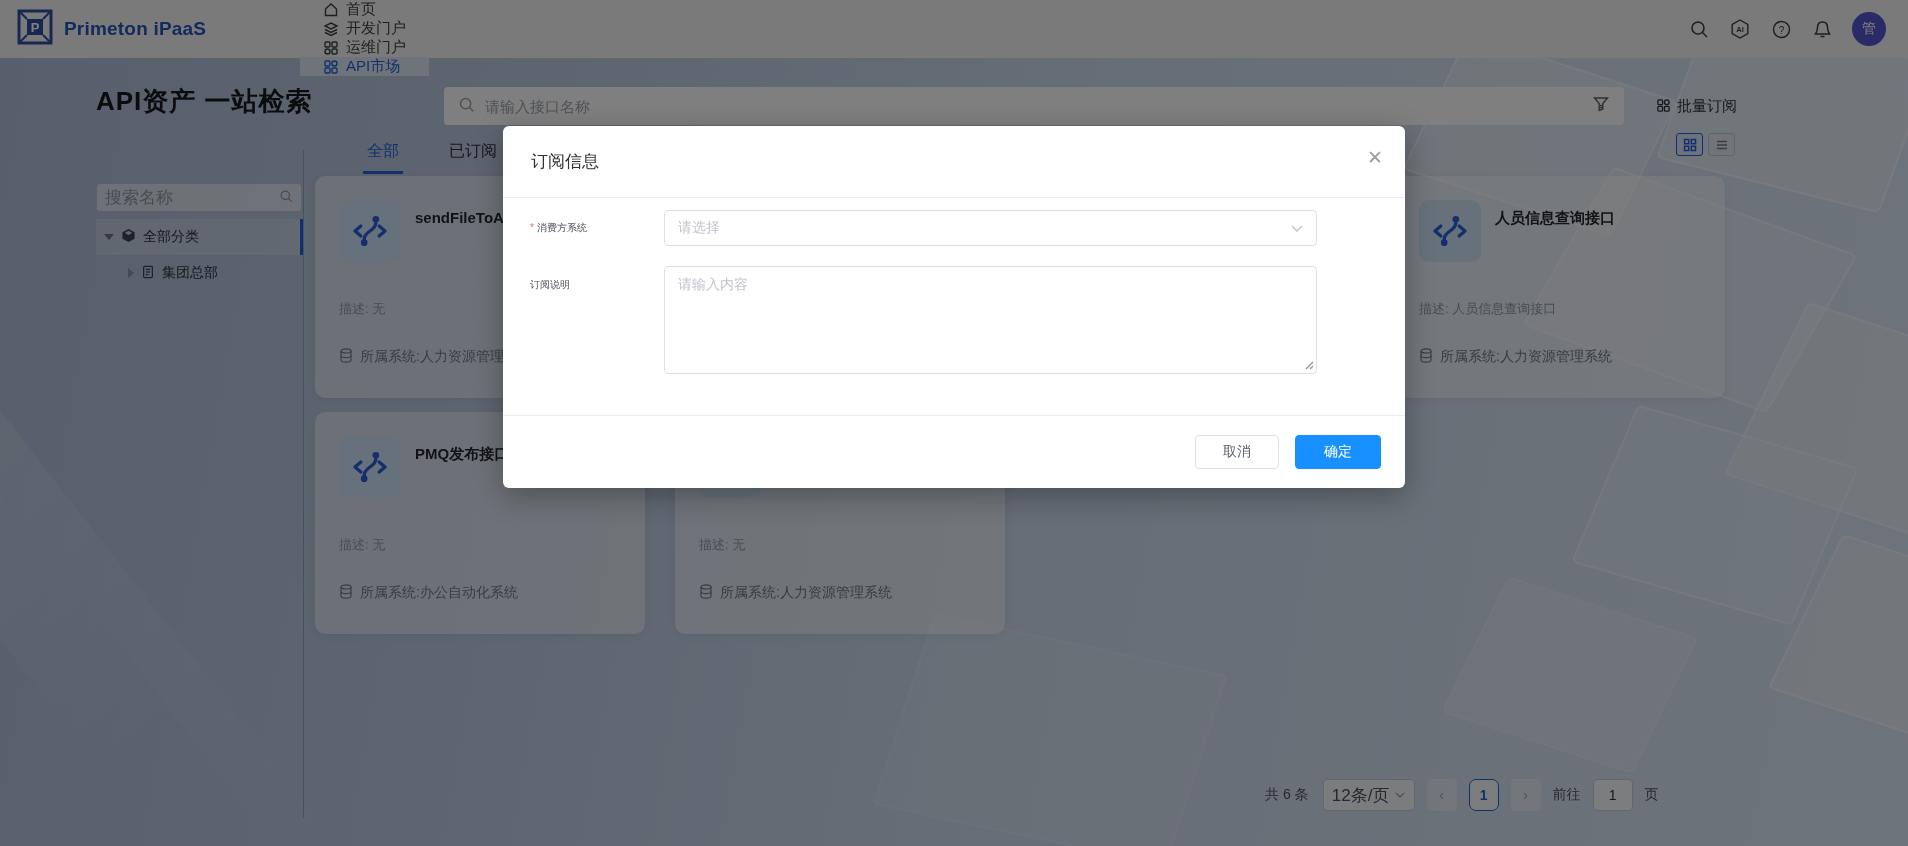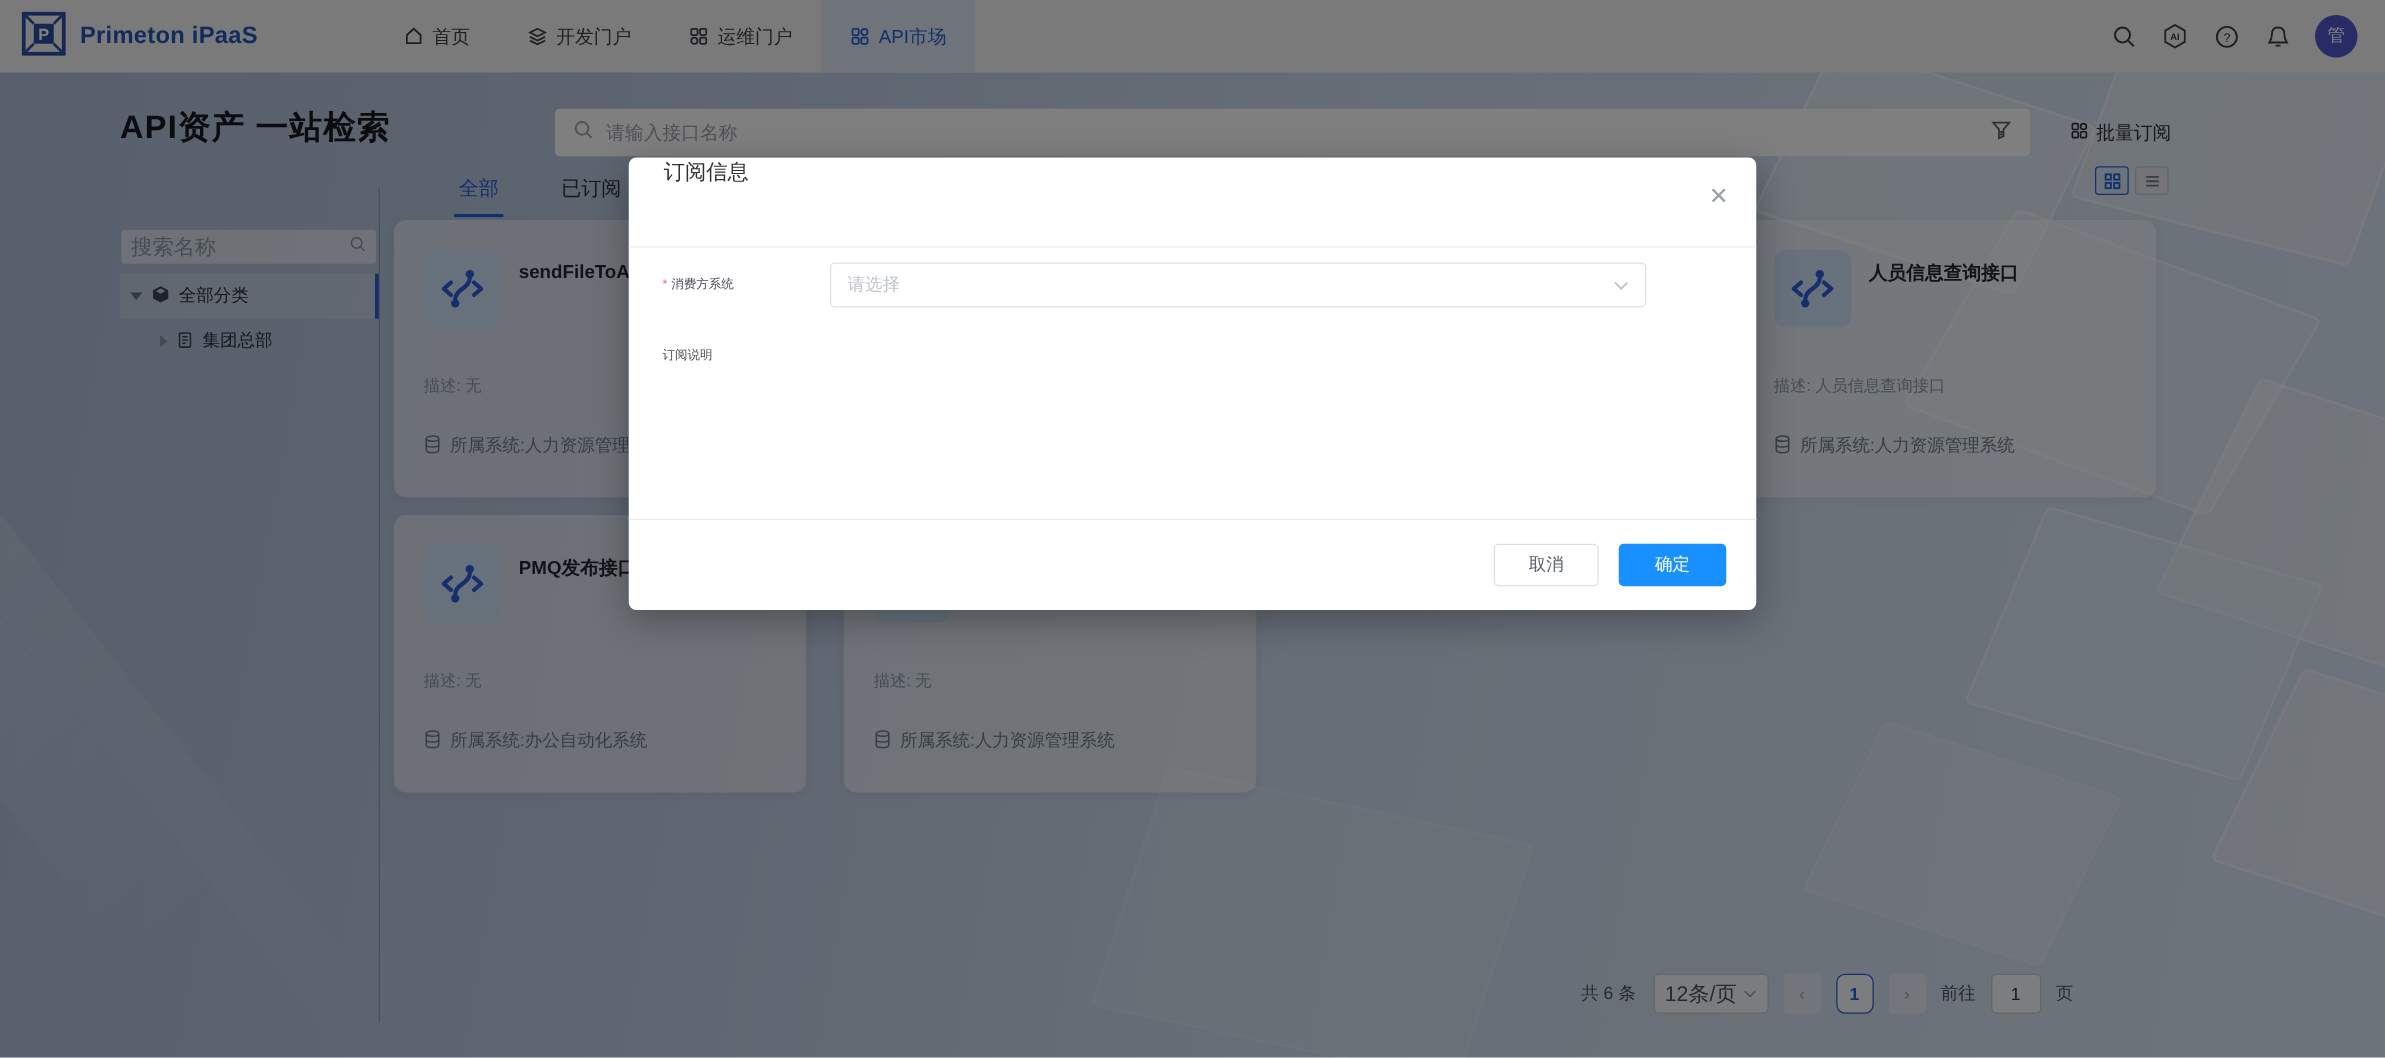--- a/index.html
+++ b/index.html
@@ -22,21 +22,21 @@
   .c5 { left:1600px; top:430px; width:230px; height:170px; transform:rotate(16deg) skewX(-7deg); background:rgba(230,240,252,.35);}
   .c6 { left:1800px; top:560px; width:220px; height:170px; }
   .c7 { left:1470px; top:600px; width:200px; height:150px; opacity:.5; }
   .c8 { left:900px;  top:640px; width:300px; height:200px; transform:rotate(12deg) skewX(-6deg); opacity:.35; }
 
   
   .nav { position:absolute; left:0; top:0; width:1908px; height:58px; background:#f4f5f6;
     display:flex; align-items:center; z-index:5; }
   .brand { display:flex; align-items:center; gap:10px; padding-left:16px; width:300px; }
   .brand-name { font-size:19px; font-weight:bold; color:#2457b8; letter-spacing:.2px; }
-  .menu { display:flex; height:100%; }
+  .menu { display:flex; height:100%;flex-direction:column; }
   .menu-item { display:flex; align-items:center; gap:7px; padding:0 23px; font-size:15px; color:#3a3f45; cursor:pointer; }
   .menu-item svg { display:block; }
   .menu-item.active { background:#dfe8f4; color:#2563d9; }
   .nav-right { margin-left:auto; display:flex; align-items:center; gap:19px; padding-right:22px; }
   .nav-ic { width:22px; height:22px; display:flex; align-items:center; justify-content:center; color:#3a3f45; cursor:pointer; }
   .avatar { width:34px; height:34px; border-radius:50%; background:#5156cc; color:#fff; font-size:14px;
     display:flex; align-items:center; justify-content:center; cursor:pointer; }
 
   
   .page-title { position:absolute; left:96px; top:84px; font-size:26px; font-weight:800; color:#15181d; letter-spacing:1px; z-index:4;}
@@ -92,21 +92,21 @@
     align-items:center; justify-content:center; color:#9aa2ad; font-size:14px; cursor:pointer; }
   .pg-cur { width:30px; height:32px; background:rgba(255,255,255,.85); border:1px solid #2563d9; border-radius:7px;
     display:flex; align-items:center; justify-content:center; color:#2563d9; font-weight:bold; cursor:pointer; }
   .pg-goto-input { width:40px; height:32px; background:rgba(255,255,255,.85); border:1px solid #c6ccd4; border-radius:4px;
     text-align:center; font-size:14px; color:#2b2f36; outline:none; }
 
   
   .overlay { position:absolute; inset:0; background:rgba(0,0,0,.5); z-index:50; }
   .modal { position:absolute; left:503px; top:126px; width:902px; height:362px; background:#fff; border-radius:6px;
     box-shadow:0 8px 30px rgba(0,0,0,.3); z-index:60; }
-  .modal-header { position:relative; height:72px; border-bottom:1px solid #e9ecef; display:flex; padding:0 28px; }
+  .modal-header { position:relative; height:72px; border-bottom:1px solid #e9ecef; display:flex; align-items:center; padding:0 28px; }
   .modal-title { font-size:17px; color:#303133; }
   .modal-close { position:absolute; right:22px; top:22px; font-size:19px; color:#9aa0a8; cursor:pointer; line-height:1; }
   .form-row { display:flex; margin-top:12px; padding-left:27px; }
   .form-row.second { margin-top:20px; }
   .form-label { width:103px; text-align:left; font-size:10px; color:#4a4f57; line-height:36px; }
   .form-label .req { color:#f56c6c; margin-right:3px; }
   .form-row.second .form-label { line-height:20px; padding-top:9px; }
   .form-field { margin-left:31px; width:653px; position:relative; }
   .sel { height:36px; border:1px solid #dcdfe6; border-radius:4px; display:flex; align-items:center;
     padding:0 13px; font-size:14px; color:#c0c4cc; cursor:pointer; background:#fff; }
@@ -476,20 +476,29 @@
                 <path d="M1 1 L6 6 L11 1"></path>
               </svg>
           </span>
         </div>
       </div>
     </div>
     <div class="form-row second">
       <div class="form-label">
         <span>订阅说明</span>
       </div>
+      <div class="form-field">
+        <textarea class="ta" placeholder="请输入内容" style=""></textarea>
+        <span class="ta-handle">
+          <svg width="10" height="10" viewBox="0 0 10 10" stroke="#8a94a3" stroke-width="1.2">
+            <line x1="9" y1="2" x2="2" y2="9"></line>
+              <line x1="9" y1="6" x2="6" y2="9"></line>
+            </svg>
+        </span>
+      </div>
     </div>
     <div class="modal-footer">
       <div class="btn cancel">取消</div>
       <div class="btn ok">确定</div>
     </div>
   </div>
 
 </div>
 
 </body></html>

